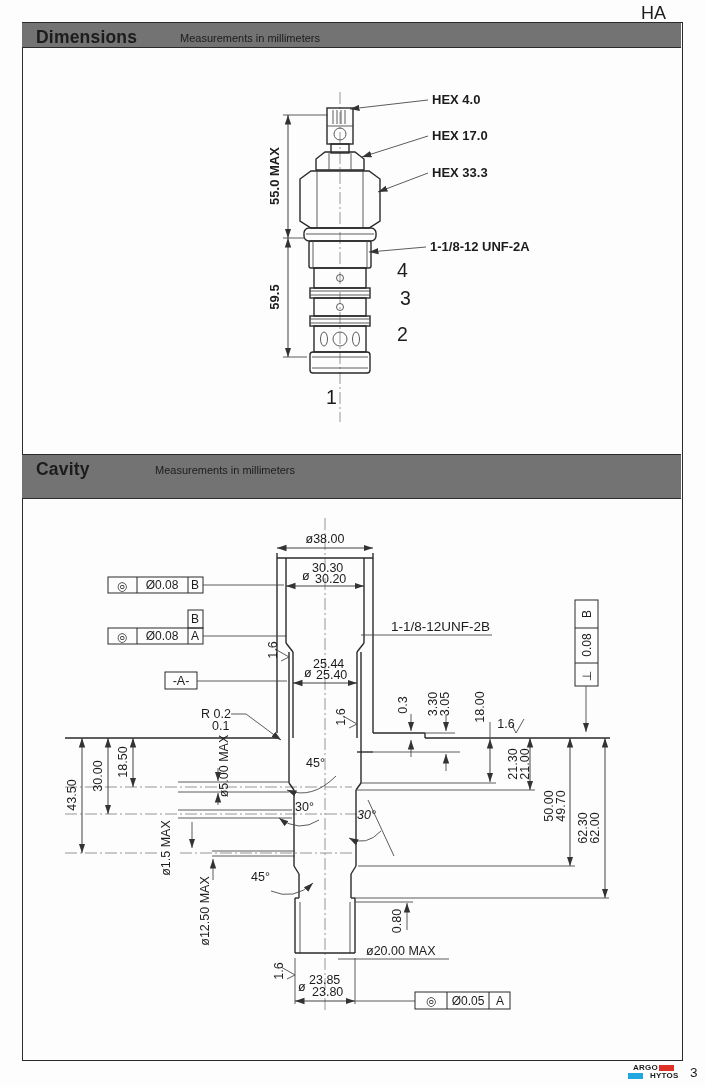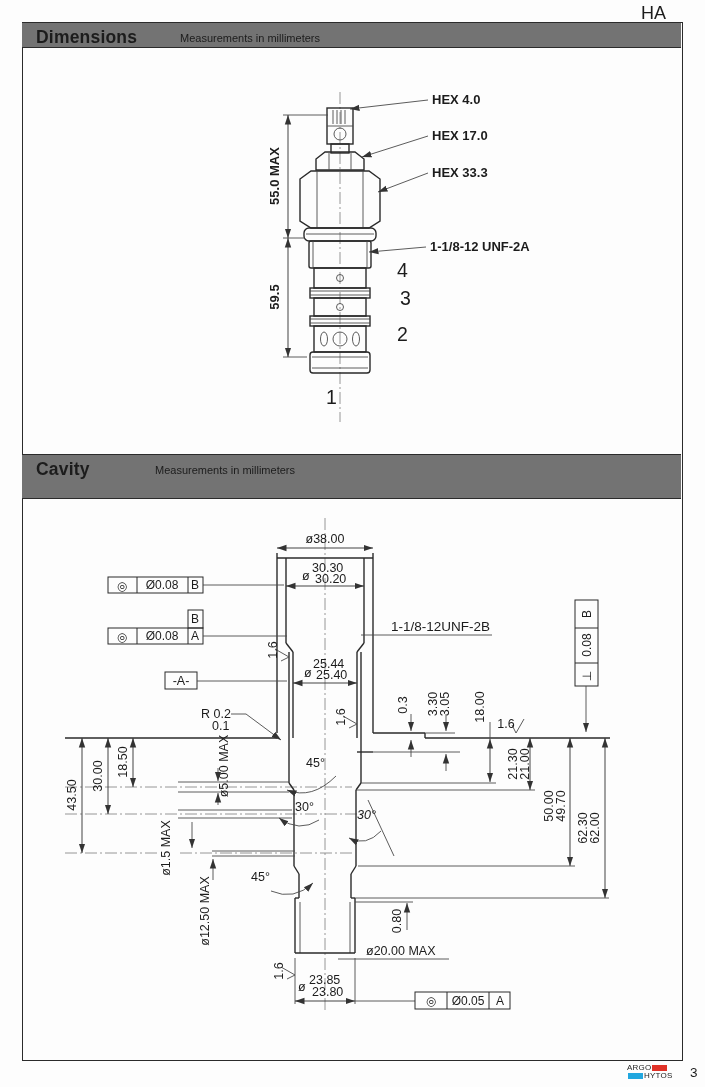--- a/index.html
+++ b/index.html
@@ -22,21 +22,21 @@
   .sm{font-size:12px;}
   .it{font-style:italic;}
   .ol{stroke:#2a2a2a;stroke-width:1.4;fill:none;}
   .thin{stroke:#4a4a4a;stroke-width:0.9;fill:none;}
   .dim{stroke:#3a3a3a;stroke-width:0.95;fill:none;}
   .cl{stroke:#8a8a8a;stroke-width:0.9;fill:none;stroke-dasharray:12 3 2 3;}
   .gdt{stroke:#2a2a2a;stroke-width:1;fill:none;}
   .footer{position:absolute;top:1062px;left:627px;width:70px;height:24px;}
   .logo{position:absolute;left:0;top:2px;width:52px;}
   .lrow{display:flex;align-items:center;height:8px;}
-  .ltxt{font-size:8px;font-weight:normal;letter-spacing:.2px;line-height:8px;}
+  .ltxt{font-size:8px;font-weight:bold;letter-spacing:.2px;line-height:8px;margin-left:6px;}
   .lbox{display:inline-block;width:15px;height:6px;margin:0 1px;}
   .pageno{position:absolute;left:63px;top:3px;font-size:13.5px;}
 </style>
 </head>
 <body>
 
 <div class="doc-code">HA 5226</div>
 <div class="main-frame"></div>
 
 <div class="sec-head h1">

